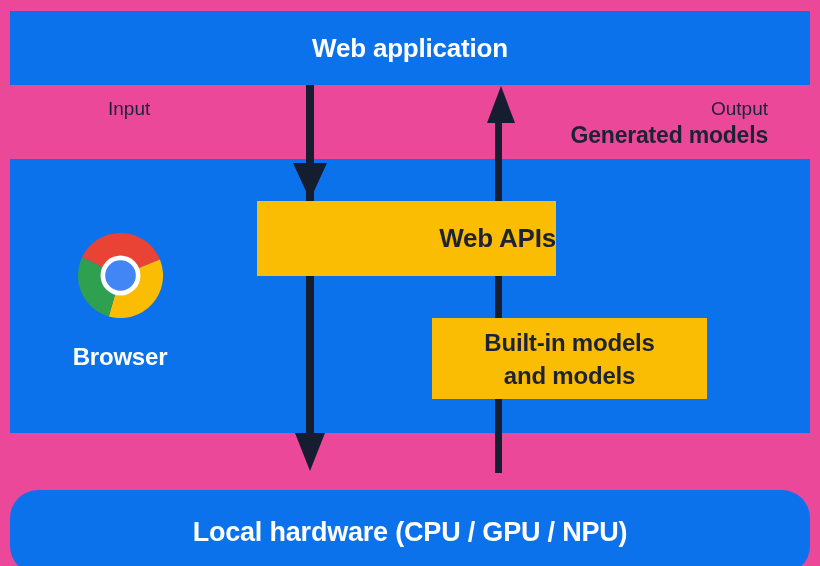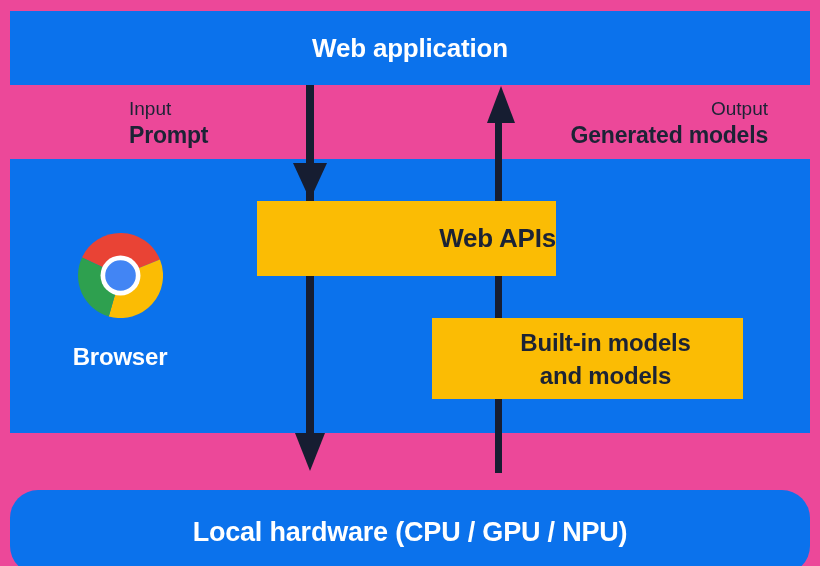--- a/index.html
+++ b/index.html
@@ -19,31 +19,31 @@
   }
   .panel{
     position:absolute;left:10px;top:159px;width:800px;height:274px;
     background:var(--blue,#0B72EC);z-index:1;
   }
   .flow-label{
     position:absolute;top:97px;z-index:3;color:var(--text-navy,#1C2335);
   }
   .flow-label .kind{font-size:19px;font-weight:400;line-height:24px;}
   .flow-label .name{font-size:23px;font-weight:700;line-height:28px;letter-spacing:-0.2px;}
-  .flow-label.left{left:129px;text-align:left;}
+  .flow-label.left{left:108px;text-align:right;}
   .flow-label.right{right:52px;text-align:right;}
   .arrow-layer{position:absolute;left:0;top:0;width:820px;height:566px;z-index:2;}
   .arrow-layer .stroke{fill:var(--navy,#161D31);}
   .yellow-box{
     position:absolute;background:var(--yellow,#FBBC04);z-index:3;
     display:flex;flex-direction:column;align-items:center;justify-content:center;
     color:var(--text-navy,#1C2335);font-weight:700;text-align:center;
   }
   .box-webapis{left:257px;top:201px;width:299px;height:75px;font-size:26px;letter-spacing:-0.2px;align-items:flex-end;}
-  .box-builtin{left:432px;top:318px;width:275px;height:81px;font-size:24px;line-height:33px;letter-spacing:-0.2px;padding-left:36px;}
+  .box-builtin{left:432px;top:318px;width:275px;height:81px;font-size:24px;line-height:33px;letter-spacing:-0.2px;}
   .chrome-logo{position:absolute;left:78px;top:233px;width:85px;height:85px;z-index:3;}
   .chrome-red{fill:var(--chrome-red,#E94335);}
   .chrome-yellow{fill:var(--chrome-yellow,#FBBC04);}
   .chrome-green{fill:var(--chrome-green,#2EA04F);}
   .chrome-blue{fill:var(--chrome-blue,#4285F4);}
   .chrome-ring{fill:#fff;}
   .browser-label{
     position:absolute;left:45px;top:343px;width:150px;z-index:3;text-align:center;
     color:#fff;font-weight:700;font-size:24px;letter-spacing:-0.2px;
   }
@@ -52,21 +52,20 @@
 <body>
 
 <div class="stage">
 
   <div class="bar bar-top">
     <span class="bar-label">Web application</span>
   </div>
 
   <div class="flow-label left">
     <div class="kind">Input</div>
-    <div class="name">Prompt</div>
   </div>
   <div class="flow-label right">
     <div class="kind">Output</div>
     <div class="name">Generated models</div>
   </div>
 
   <div class="panel"></div>
 
   <svg class="arrow-layer" viewBox="0 0 820 566" aria-hidden="true">
     <g>

